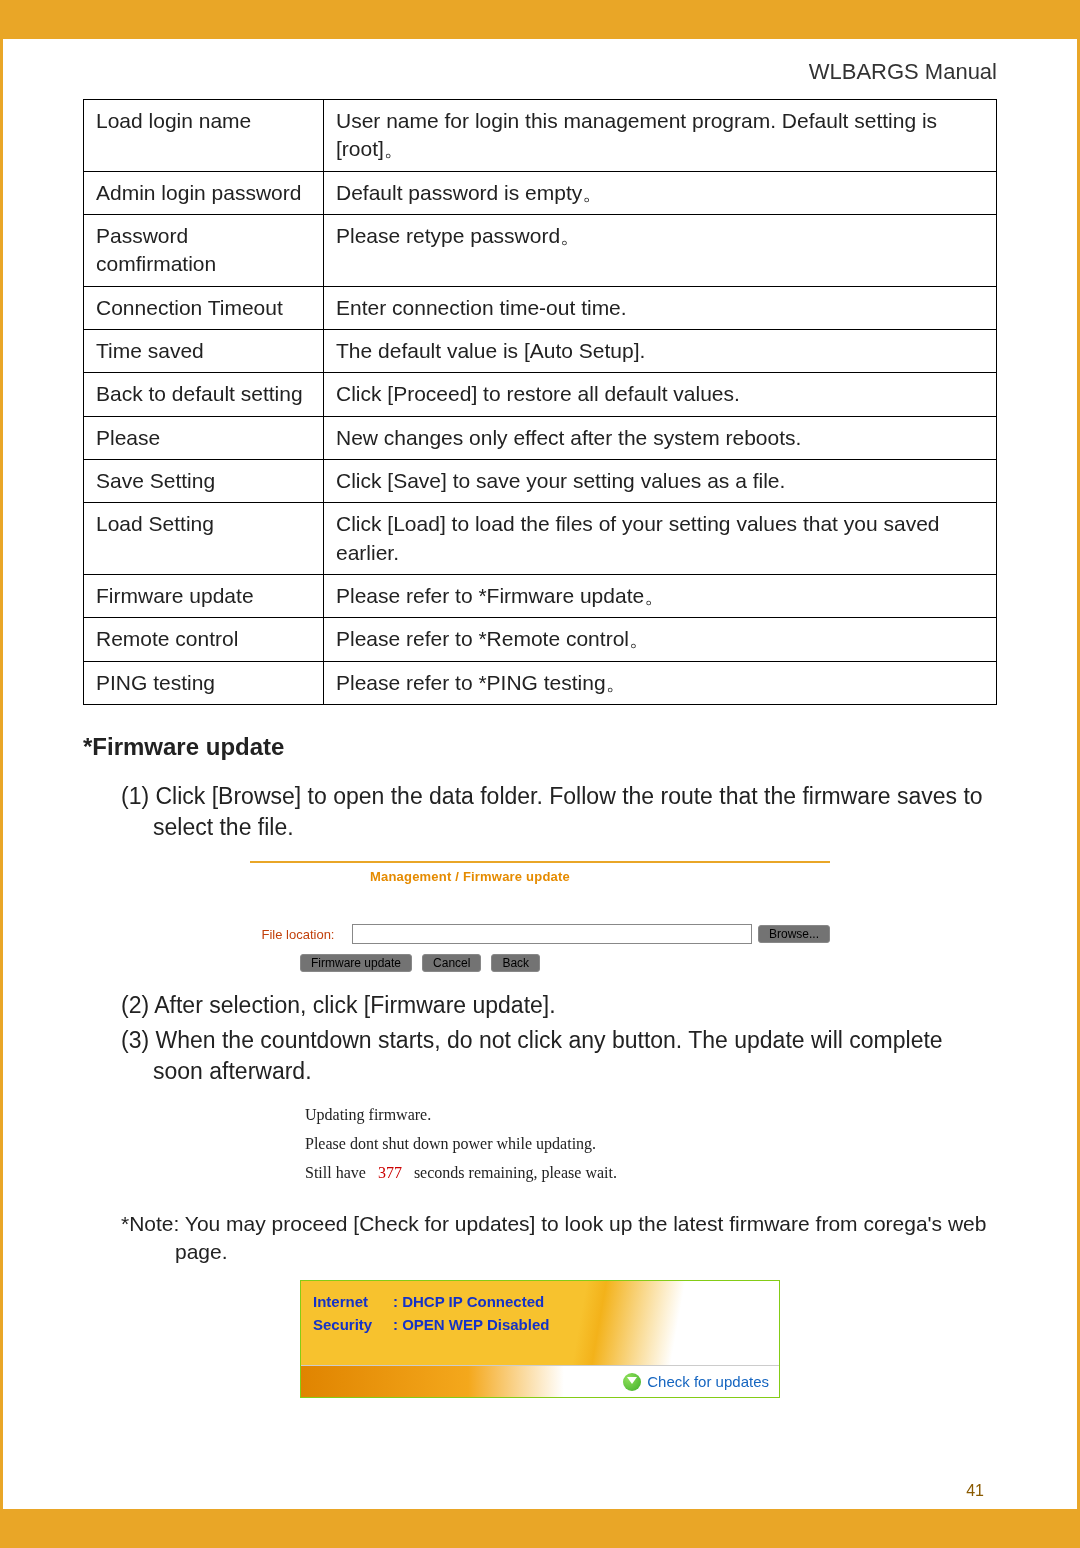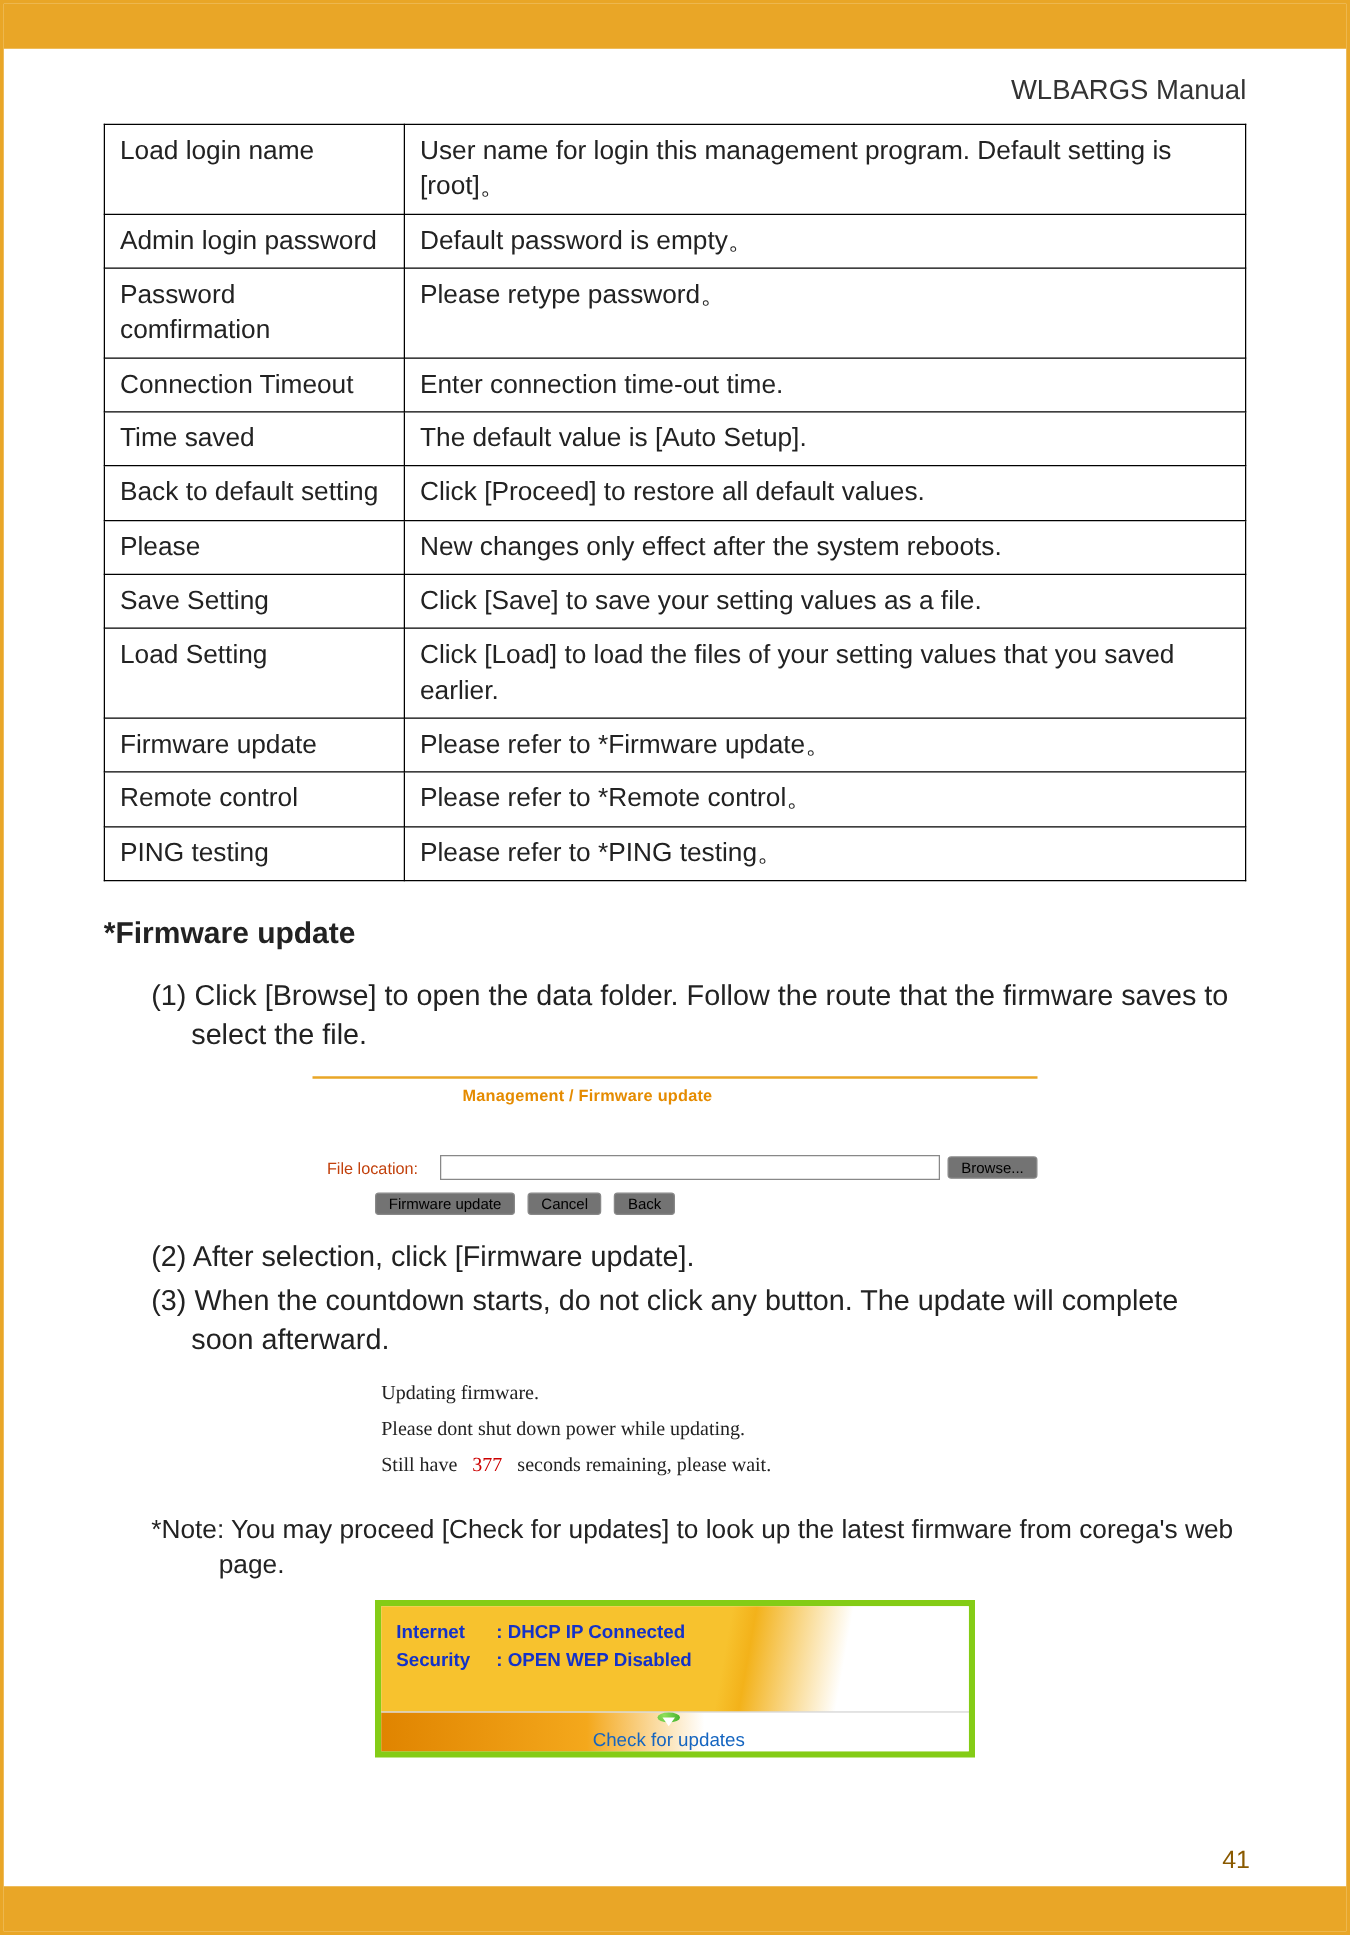--- a/index.html
+++ b/index.html
@@ -128,21 +128,21 @@
     font-family: "Times New Roman", serif;
     font-size: 16px;
     color: #222;
     line-height: 1.8;
   }
   .shot2 .red { color: #c00; }
   
   .shot3 {
     width: 480px;
     margin: 14px auto 0 auto;
-    border: 5px solid #84cc16;
+    border: 1px solid #84cc16;
     font-family: Arial, sans-serif;
   }
   .shot3 .banner {
     position: relative;
     height: 84px;
     background: linear-gradient(100deg, #f7c22e 0%, #f7c22e 58%, #f3b21a 62%, #ffffff 78%, #ffffff 100%);
     padding: 10px 12px 8px 12px;
     font-size: 15px;
     font-weight: 700;
     line-height: 1.5;
@@ -151,44 +151,43 @@
   .shot3 .banner .v { color: #1432c8; }
   .shot3 .footer {
     height: 32px;
     background: linear-gradient(90deg, #e08400 0%, #f4a81c 35%, #ffffff 55%, #ffffff 100%);
     display: flex;
     align-items: center;
     justify-content: flex-end;
     padding-right: 10px;
     gap: 6px;
     border-top: 1px solid #ccc;
-    flex-direction: column;
   }
   .shot3 .footer .chk-icon {
     width: 18px; height: 18px; border-radius: 50%;
     background: radial-gradient(circle at 30% 30%, #8fe05a, #3fae2a);
     position: relative;
   }
   .shot3 .footer .chk-icon::after{
     content:""; position:absolute; left:4px; top:4px;
     width:0;height:0;
     border-left:5px solid transparent;
     border-right:5px solid transparent;
     border-top:7px solid #fff;
   }
   .shot3 .footer a {
     color: #1565c0;
     font-size: 15px;
     text-decoration: none;
   }
   .page-num {
     position: absolute;
-    right: 80px;
+    right: 96px;
     bottom: 48px;
-    font-size: 20px;
+    font-size: 16px;
     color: #8a5a00;
   }
 </style>
 </head>
 <body>
 
 <div class="outer-border"></div>
 <div class="top-bar"></div>
 <div class="bottom-bar"></div>
 

